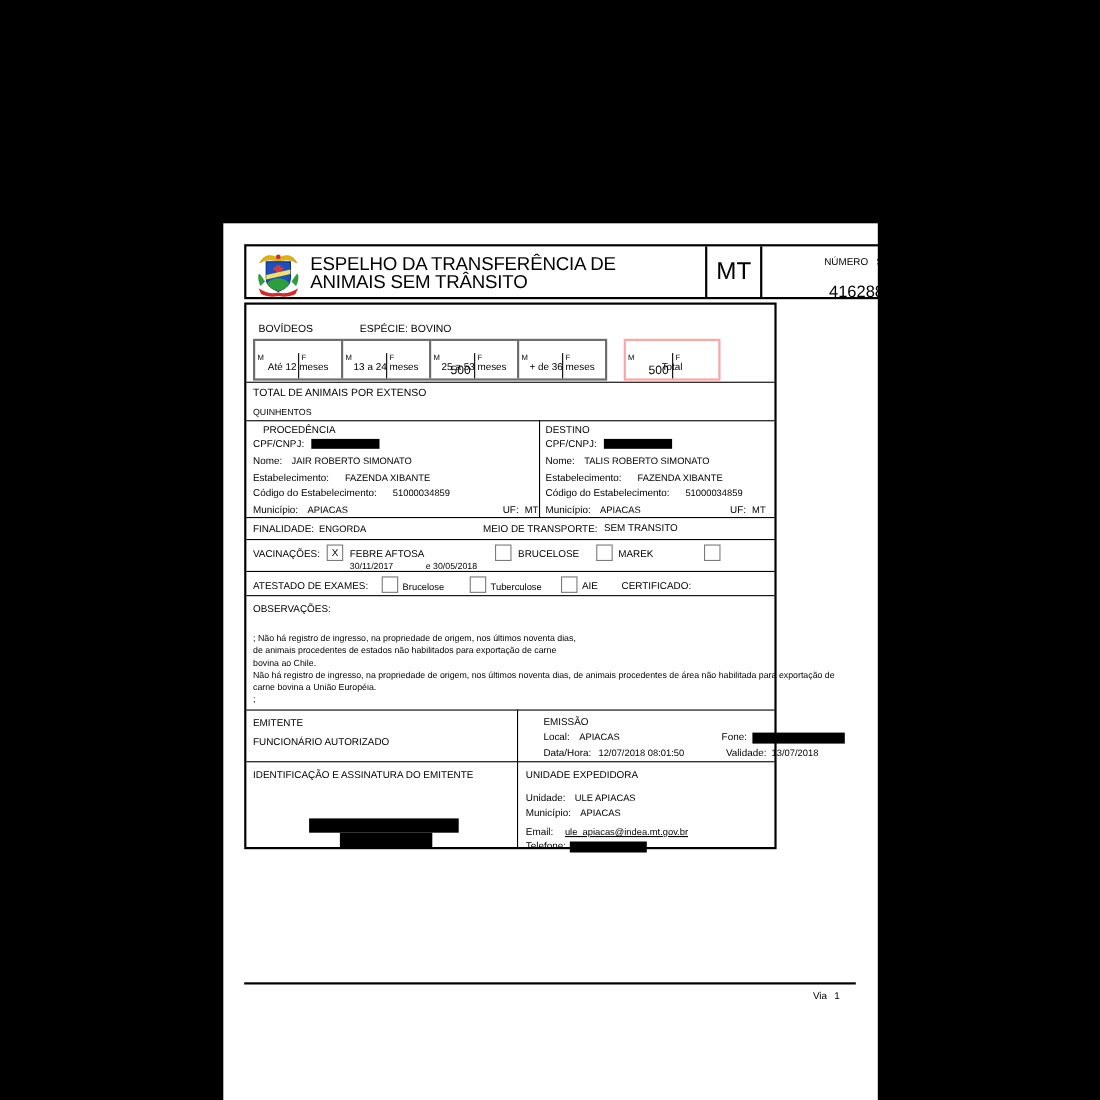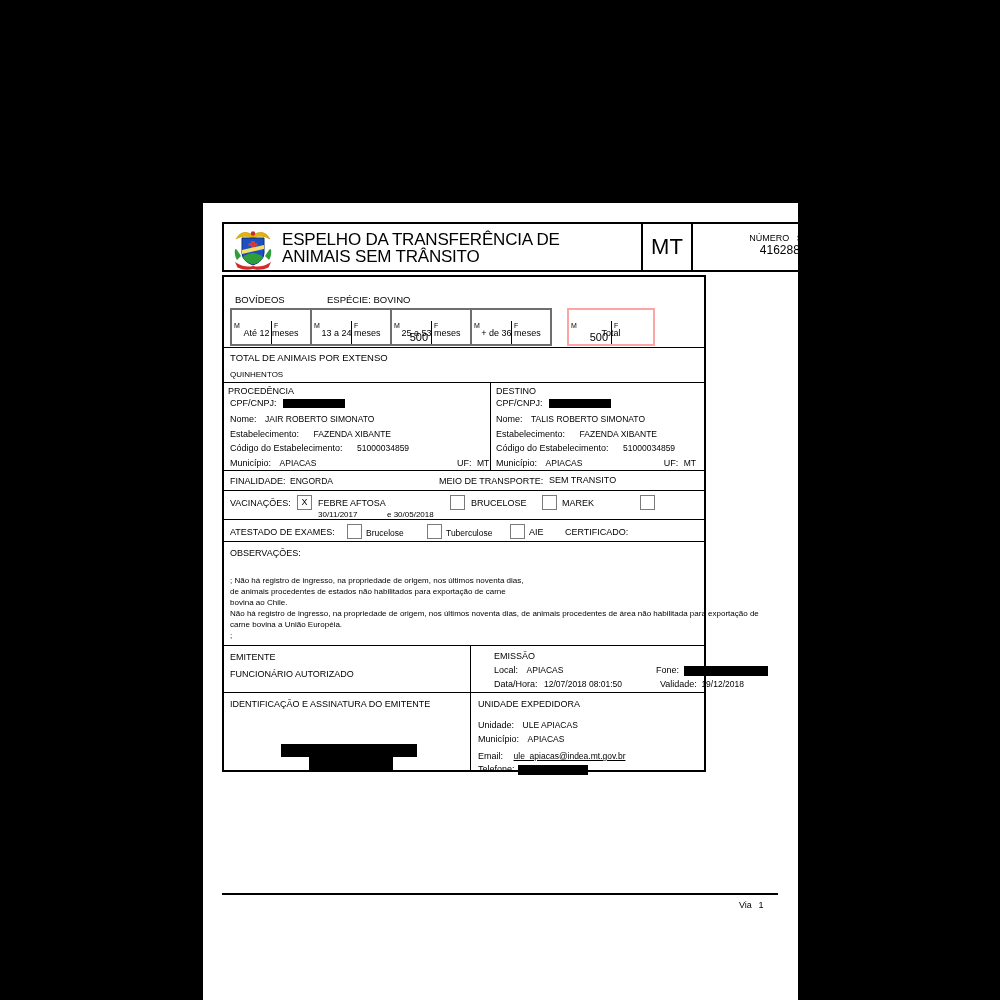--- a/index.html
+++ b/index.html
@@ -14,21 +14,21 @@
   .t95{font-size:9.5px;}
   .t9{font-size:9px;}
   .t85{font-size:8.5px;}
   .t8{font-size:8px;}
   .redact{display:inline-block;background:#000;vertical-align:middle;}
   .hdr-table{position:absolute;left:19px;top:19px;width:660px;height:50px;border:2px solid #000;box-sizing:border-box;display:flex;}
   .hdr-title-cell{width:417px;position:relative;border-right:2px solid #000;}
   .hdr-mt-cell{width:48px;border-right:2px solid #000;display:flex;align-items:center;justify-content:center;font-size:22px;}
   .hdr-num-cell{flex:1;text-align:center;padding-top:9px;font-size:9px;}
   .hdr-num-cell .serlbl{word-spacing:5px;}
-  .hdr-num-cell .serval{font-size:12px;word-spacing:4px;margin-top:0;}
+  .hdr-num-cell .serval{font-size:15px;word-spacing:4px;margin-top:14px;}
   .form-title{position:absolute;left:58px;top:7px;font-size:17px;line-height:17px;letter-spacing:-0.2px;white-space:nowrap;}
   .body-table{position:absolute;left:19px;top:72px;width:484px;height:497px;border:2px solid #000;box-sizing:border-box;}
   .agewrap{position:absolute;left:6px;top:31px;width:322px;height:38px;border:2px solid #6e6e6e;box-sizing:border-box;display:flex;}
   .agecell{flex:1;position:relative;border-left:2px solid #6e6e6e;}
   .agecell:first-child{border-left:none;}
   .agecell .hdrlbl{text-align:center;font-size:9px;padding-top:18px;white-space:nowrap;}
   .agecell .mlbl{position:absolute;left:2px;top:12px;font-size:7px;}
   .agecell .flbl{position:absolute;left:calc(50% + 3px);top:12px;font-size:7px;}
   .agecell .mid{position:absolute;left:50%;top:11px;bottom:0;border-left:1px solid #000;}
   .agecell .mval{position:absolute;right:calc(50% + 3px);bottom:1px;font-size:11px;}
@@ -125,21 +125,21 @@
     </div>
 
     <div class="hline" style="left:0;top:70px;width:100%;"></div>
 
     <div class="abs t95" style="left:6px;top:75px;">TOTAL DE ANIMAIS POR EXTENSO</div>
     <div class="abs t8" style="left:6px;top:93px;">QUINHENTOS</div>
 
     <div class="hline" style="left:0;top:105px;width:100%;"></div>
     <div class="vline" style="left:266px;top:105px;height:88px;"></div>
 
-    <div class="abs t9" style="left:4px;top:109px;">PROCEDÊNCIA</div>
+    <div class="abs t9" style="left:15px;top:109px;">PROCEDÊNCIA</div>
     <div class="abs t9" style="left:6px;top:121px;">
       <span>CPF/CNPJ:</span>
       <span class="redact" style="width:62px;height:9px;margin-left:4px;"></span>
     </div>
     <div class="abs t9" style="left:6px;top:137px;">
       <span>Nome:</span>
       <span class="t85" style="margin-left:6px;">JAIR ROBERTO SIMONATO</span>
     </div>
     <div class="abs t9" style="left:6px;top:152px;">
       <span>Estabelecimento:</span>
@@ -238,21 +238,21 @@
     <div class="abs t9" style="left:432px;top:388px;">
       <span>Fone:</span>
       <span class="redact" style="width:84px;height:10px;margin-left:2px;"></span>
     </div>
     <div class="abs t9" style="left:270px;top:402px;">
       <span>Data/Hora:</span>
       <span class="t85" style="margin-left:4px;">12/07/2018 08:01:50</span>
     </div>
     <div class="abs t9" style="left:436px;top:402px;">
       <span>Validade:</span>
-      <span class="t85" style="margin-left:2px;">19/12/2018</span>
+      <span class="t85" style="margin-left:2px;">13/07/2018</span>
     </div>
 
     <div class="hline" style="left:0;top:415px;width:100%;"></div>
 
     <div class="abs t9" style="left:6px;top:422px;">IDENTIFICAÇÃO E ASSINATURA DO EMITENTE</div>
     <div class="redact" style="position:absolute;left:57px;top:467px;width:136px;height:13px;"></div>
     <div class="redact" style="position:absolute;left:85px;top:480px;width:84px;height:13px;"></div>
 
     <div class="abs t9" style="left:254px;top:422px;">UNIDADE EXPEDIDORA</div>
     <div class="abs t9" style="left:254px;top:443px;">

